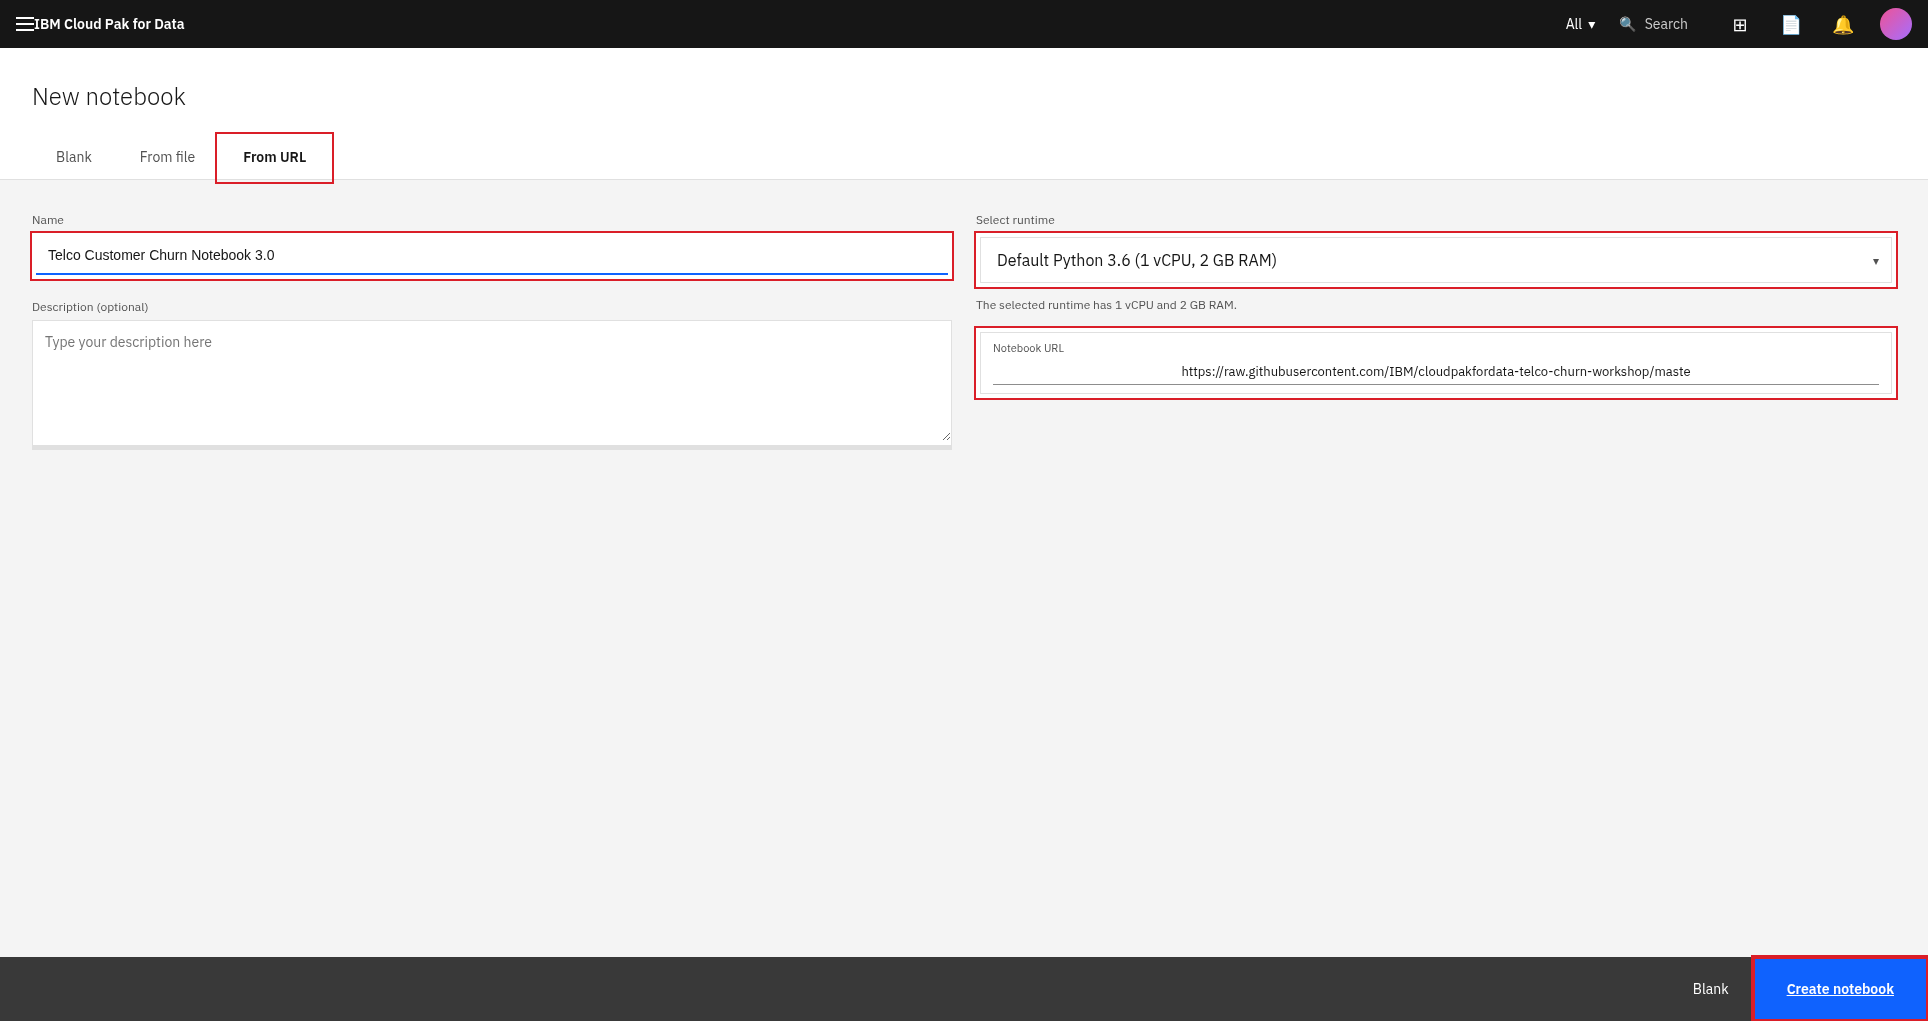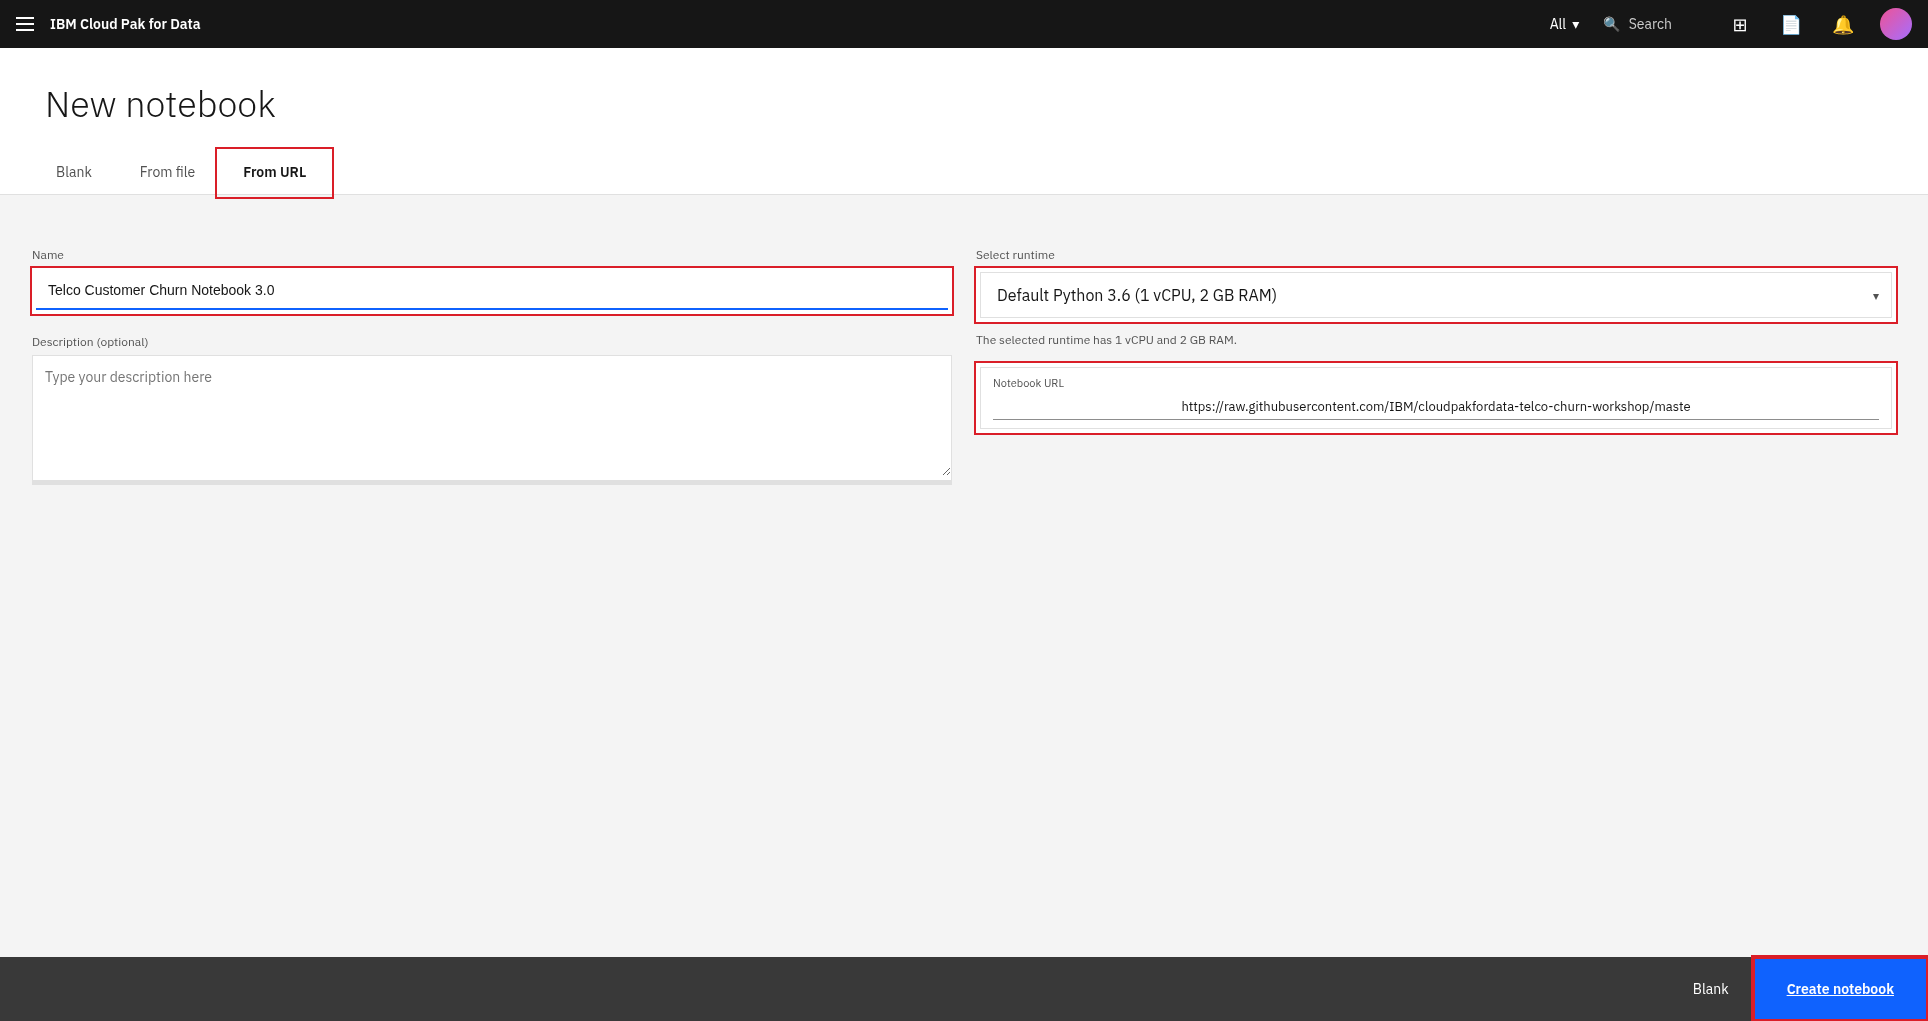--- a/index.html
+++ b/index.html
@@ -6,21 +6,20 @@
     body { font-family: 'IBM Plex Sans', Arial, sans-serif; background: #f4f4f4; min-height: 1021px; display: flex; flex-direction: column; }
 
     
     .topnav {
       background: #161616;
       color: #fff;
       height: 48px;
       display: flex;
       align-items: center;
       padding: 0 16px;
-      gap: 16px;
       flex-shrink: 0;
     }
     .topnav-hamburger {
       color: #fff;
       font-size: 18px;
       cursor: pointer;
       display: flex;
       align-items: center;
     }
     .topnav-brand {
@@ -86,25 +85,24 @@
       background: #fff;
       display: flex;
       flex-direction: column;
     }
 
     .page-header {
       padding: 32px 32px 0 32px;
       background: #fff;
     }
     .page-title {
-      font-size: 36px;
+      font-size: 24px;
       font-weight: 300;
       color: #161616;
       margin-bottom: 24px;
-      margin-left: 13px;
     }
 
     
     .tabs-bar {
       display: flex;
       border-bottom: 1px solid #e0e0e0;
       background: #fff;
       padding: 0 32px;
     }
     .tab-item {
@@ -129,21 +127,20 @@
       flex: 1;
       padding: 32px;
       display: flex;
       flex-direction: column;
     }
     .form-grid {
       display: grid;
       grid-template-columns: 1fr 1fr;
       gap: 24px;
       align-items: start;
-      margin-top: 20px;
     }
 
     .form-section-left {
       display: flex;
       flex-direction: column;
       gap: 20px;
     }
     .form-section-right {
       display: flex;
       flex-direction: column;

